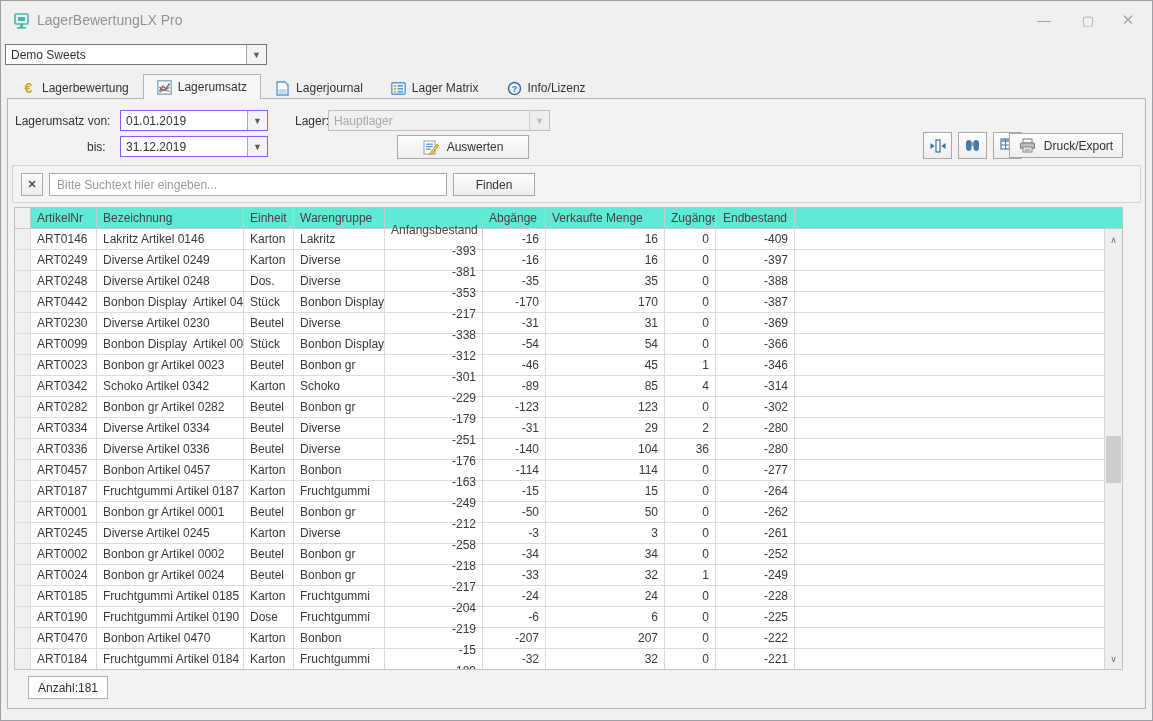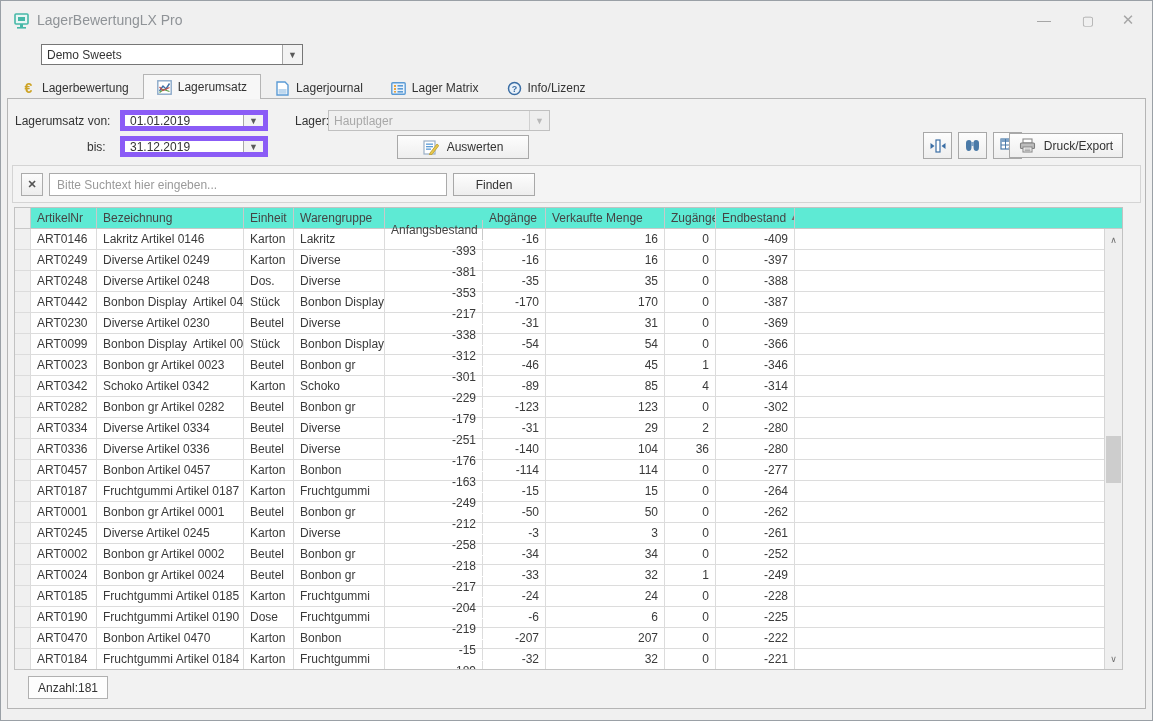--- a/index.html
+++ b/index.html
@@ -20,36 +20,36 @@
   .app-title { position:absolute; left:36px; top:11px; font-size:14px; color:#8f9397; }
   .win-btn { position:absolute; top:0; width:44px; height:38px; display:flex; align-items:center; justify-content:center; color:#a6a6a6; font-size:14px; cursor:default; }
   .win-btn.min { right:86px; }
   .win-btn.max { right:42px; font-size:13px; }
   .win-btn.close { right:2px; font-size:15px; }
 
   
   .combo { background:#fff; border:1px solid #767676; display:flex; align-items:center; height:21px; }
   .combo .combo-text { flex:1; padding:0 5px; white-space:nowrap; overflow:hidden; }
   .combo .combo-btn { width:20px; height:100%; border-left:1px solid #a8a8a8; background:#f3f3f3; display:flex; align-items:center; justify-content:center; color:#5a5a5a; font-size:9px; }
-  .mandant { position:absolute; left:4px; top:43px; width:262px;margin-left:36px; }
+  .mandant { position:absolute; left:4px; top:43px; width:262px; }
 
   
   .tabbar { position:absolute; left:6px; top:73px; height:25px; display:flex; align-items:flex-end; z-index:3; }
   .tab { height:23px; display:flex; align-items:center; gap:6px; padding:0 13px; color:#333; border:1px solid transparent; border-bottom:none; cursor:default; }
   .tab.active { background:#f7f7f7; border-color:#b5b5b5; height:25px; position:relative; z-index:4; }
   .tab-icon { display:inline-flex; width:15px; height:15px; align-items:center; justify-content:center; }
   .euro-glyph { color:#cda325; font-weight:bold; font-size:14px; line-height:15px; }
 
   
   .panel { position:absolute; left:6px; right:6px; top:97px; bottom:11px; background:#f2f2f2; border:1px solid #b5b5b5; }
 
   
   .lbl { position:absolute; white-space:nowrap; color:#333; }
   .datebox { position:absolute; width:148px; }
-  .datebox .combo { border:5px solid #8b5cf6;gap:36px; }
+  .datebox .combo { border:1px solid #8b5cf6;gap:36px; }
   .lagerbox { position:absolute; width:222px; }
   .lagerbox .combo { border:1px solid #c0c0c0; background:#f0f0f0; }
   .lagerbox .combo-text { color:#a8a8a8; }
   .lagerbox .combo-btn { color:#b8b8b8; background:#eee; border-left:1px solid #d0d0d0; }
 
   .btn { border:1px solid #a8a8a8; background:linear-gradient(#fdfdfd,#eee); display:flex; align-items:center; justify-content:center; gap:8px; cursor:default; }
   .auswerten-btn { position:absolute; left:389px; top:36px; width:132px; height:24px; }
 
   
   .tool-btn { position:absolute; top:33px; width:29px; height:27px; }
@@ -73,21 +73,21 @@
   .grow .gcell:nth-child(3) { width:147px; }
   .grow .gcell:nth-child(4) { width:50px; }
   .grow .gcell:nth-child(5) { width:91px; }
   .grow .gcell:nth-child(6) { width:98px;margin-top:12px; }
   .grow .gcell:nth-child(7) { width:63px; }
   .grow .gcell:nth-child(8) { width:119px; }
   .grow .gcell:nth-child(9) { width:51px; }
   .grow .gcell:nth-child(10) { width:79px; }
   .drow { border-bottom:1px solid #dcdcdc; color:#3a3a3a; background:#fff; }
   .drow .gcell.num { text-align:right; }
-  .sort-cell { justify-content:space-between; }
+  .sort-cell { justify-content:space-between;flex-direction:column; }
   .sort-arrow { font-size:8px; color:#6e6e6e; margin-left:4px; }
 
   
   .vscroll { position:absolute; top:21px; right:0; bottom:0; width:18px; background:#efefef; border-left:1px solid #d5d5d5; }
   .vscroll .arr { position:absolute; left:0; width:100%; height:17px; display:flex; align-items:center; justify-content:center; color:#707070; font-size:9px; }
   .vscroll .arr.up { top:2px; }
   .vscroll .arr.down { bottom:2px; }
   .vscroll .thumb { position:absolute; left:1px; right:1px; top:207px; height:47px; background:#cdcdcd; }
 
   

